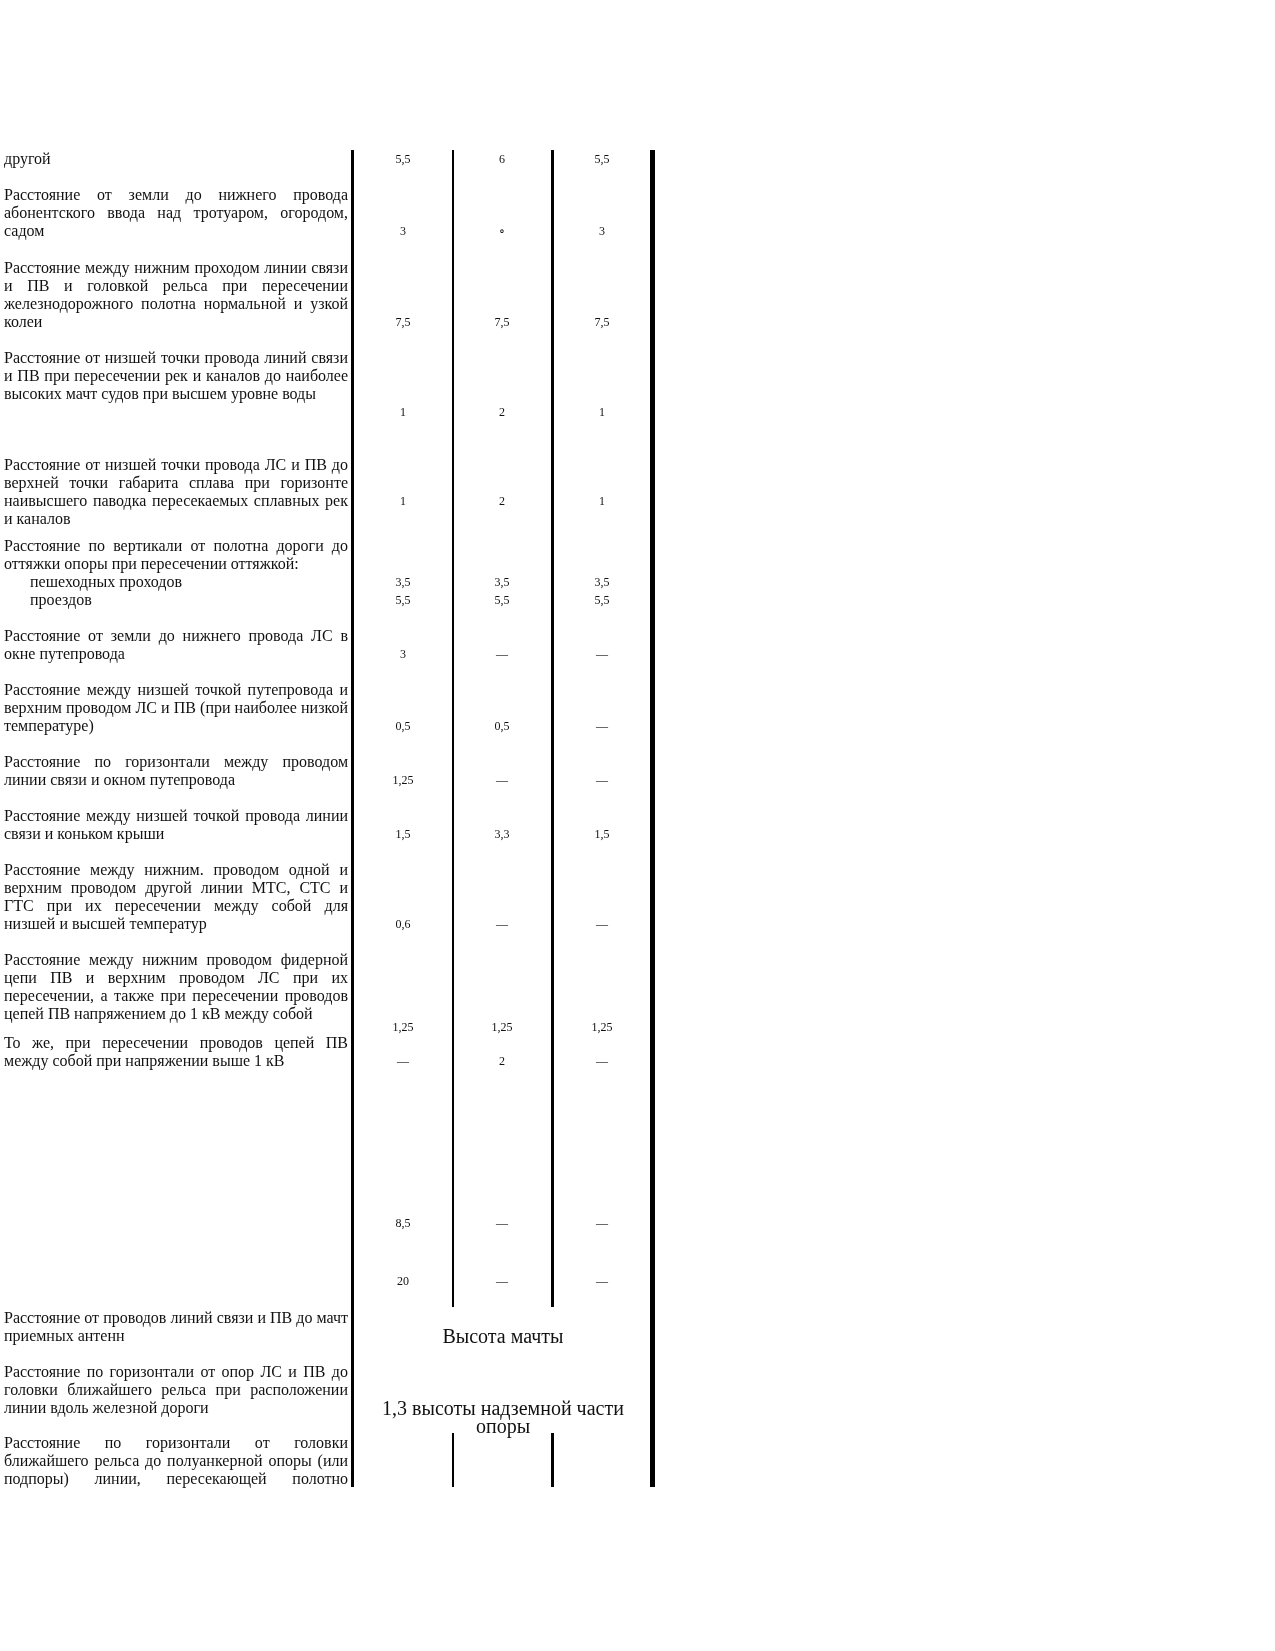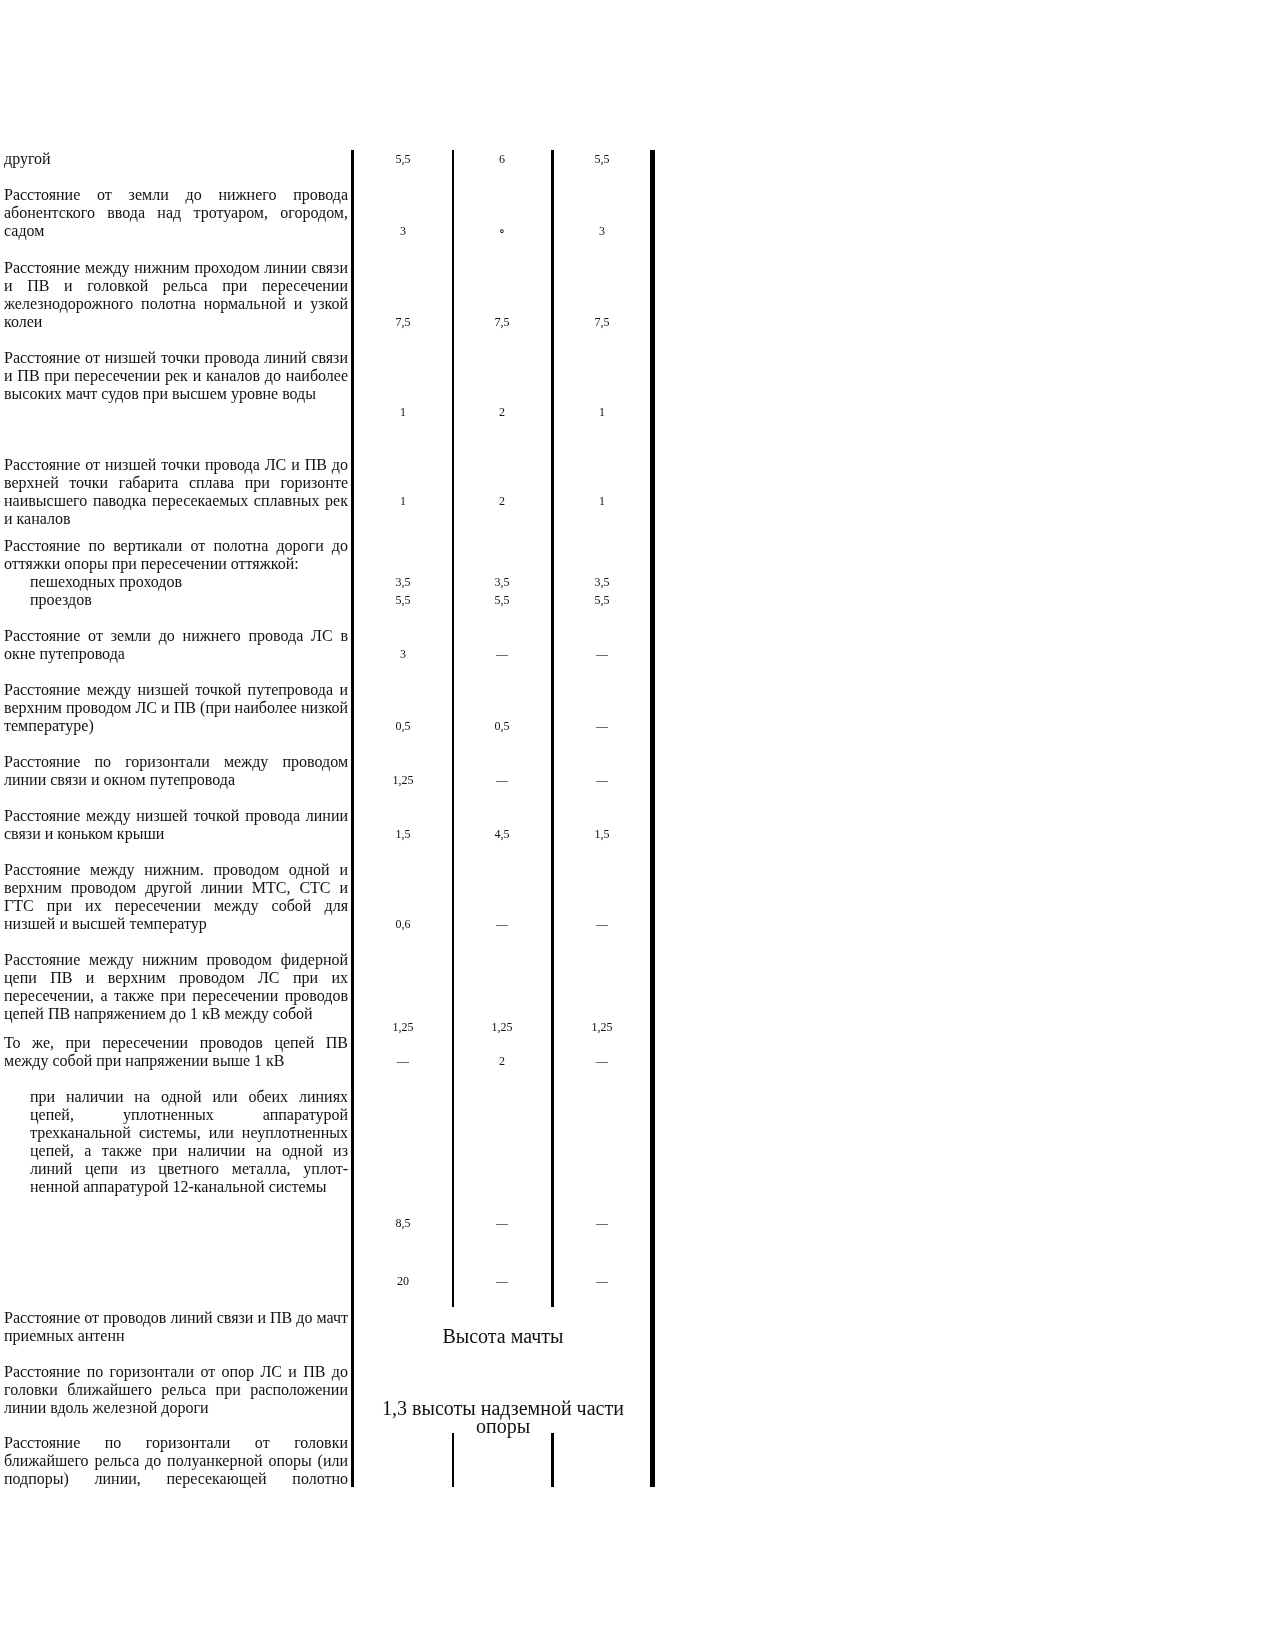--- a/index.html
+++ b/index.html
@@ -69,40 +69,39 @@
 <div class="val" style="left:454px; top:717px;">0,5</div>
 <div class="val" style="left:554px; top:717px;">—</div>
 
 <div class="desc" style="top:753px;"><span>Расстояние по горизонтали между проводом линии связи и окном путепровода</span></div>
 <div class="val" style="left:355px; top:771px;">1,25</div>
 <div class="val" style="left:454px; top:771px;">—</div>
 <div class="val" style="left:554px; top:771px;">—</div>
 
 <div class="desc" style="top:807px;"><span>Расстояние между низшей точкой провода линии связи и коньком крыши</span></div>
 <div class="val" style="left:355px; top:825px;">1,5</div>
-<div class="val" style="left:454px; top:825px;">4,5</div>
+<div class="val" style="left:454px; top:825px;">3,3</div>
 <div class="val" style="left:554px; top:825px;">1,5</div>
 
 <div class="desc" style="top:861px;"><span>Расстояние между нижним. проводом одной и верхним проводом другой линии МТС, СТС и ГТС при их пересечении между собой для низшей и высшей температур</span></div>
 <div class="val" style="left:355px; top:915px;">0,6</div>
 <div class="val" style="left:454px; top:915px;">—</div>
 <div class="val" style="left:554px; top:915px;">—</div>
 
 <div class="desc" style="top:951px;"><span>Расстояние между нижним проводом фидерной цепи ПВ и верхним проводом ЛС при их пересечении, а также при пересечении проводов цепей ПВ напряжением до 1 кВ между собой</span></div>
 <div class="val" style="left:355px; top:1018px;">1,25</div>
 <div class="val" style="left:454px; top:1018px;">1,25</div>
 <div class="val" style="left:554px; top:1018px;">1,25</div>
 
 <div class="desc" style="top:1034px;"><span>То же, при пересечении проводов цепей ПВ между собой при напряжении выше 1 кВ</span></div>
 <div class="val" style="left:355px; top:1052px;">—</div>
 <div class="val" style="left:454px; top:1052px;">2</div>
 <div class="val" style="left:554px; top:1052px;">—</div>
 
 <div class="desc" style="top:1088px;">
-  <span class="sub" style="text-align:justify;">при наличии на одной или обеих линиях цепей, уплотненных аппаратурой трехканальной системы, или неуплотненных цепей, а также при наличии на одной из линий цепи из цветного металла, уплот-ненной аппаратурой 12-канальной системы</span>
 </div>
 <div class="val" style="left:355px; top:1214px;">8,5</div>
 <div class="val" style="left:454px; top:1214px;">—</div>
 <div class="val" style="left:554px; top:1214px;">—</div>
 <div class="val" style="left:355px; top:1272px;">20</div>
 <div class="val" style="left:454px; top:1272px;">—</div>
 <div class="val" style="left:554px; top:1272px;">—</div>
 
 <div class="desc" style="top:1309px;"><span>Расстояние от проводов линий связи и ПВ до мачт приемных антенн</span></div>
 <div class="span" style="top:1327px;">Высота мачты</div>

